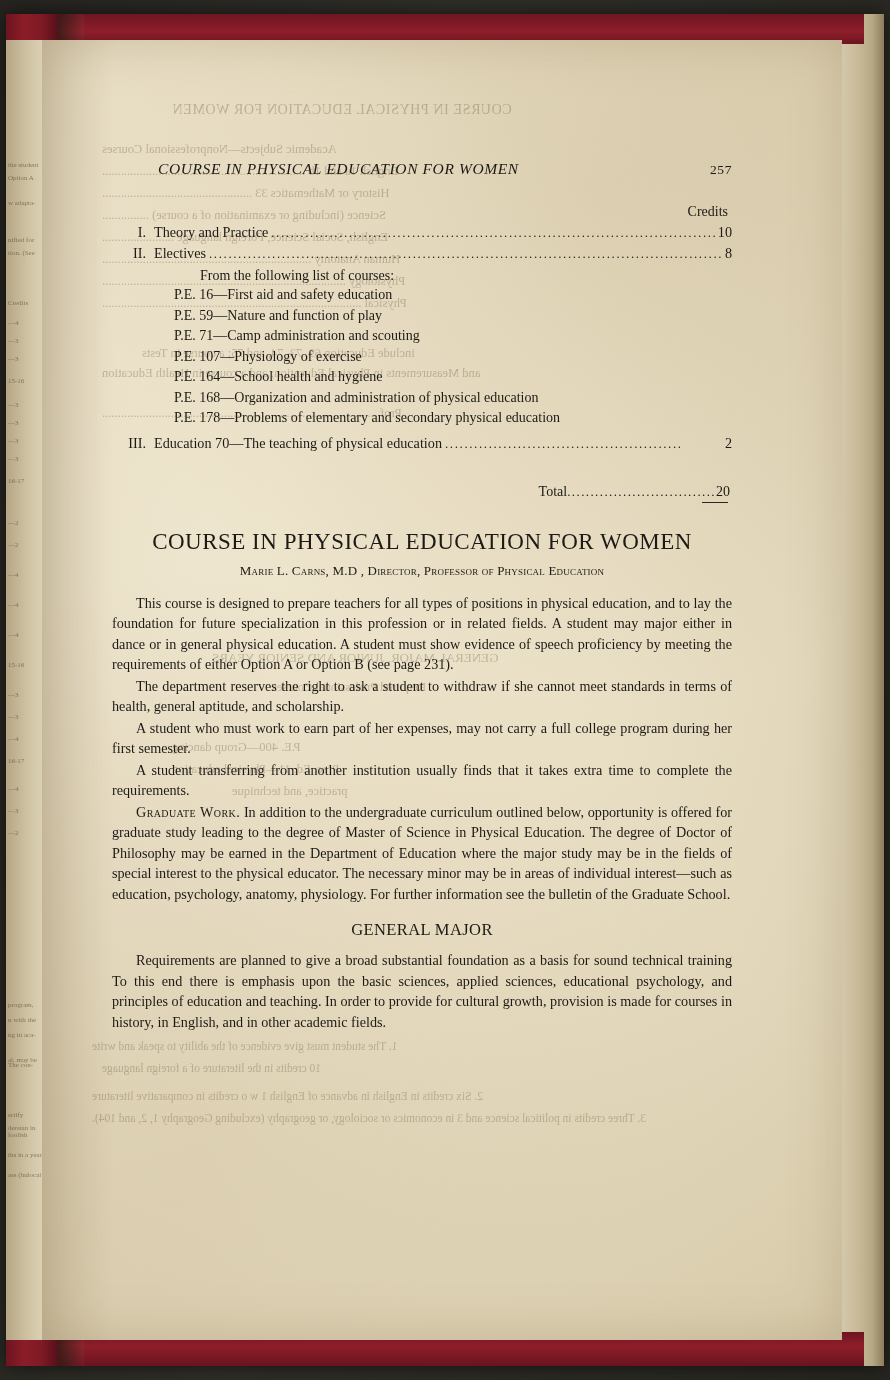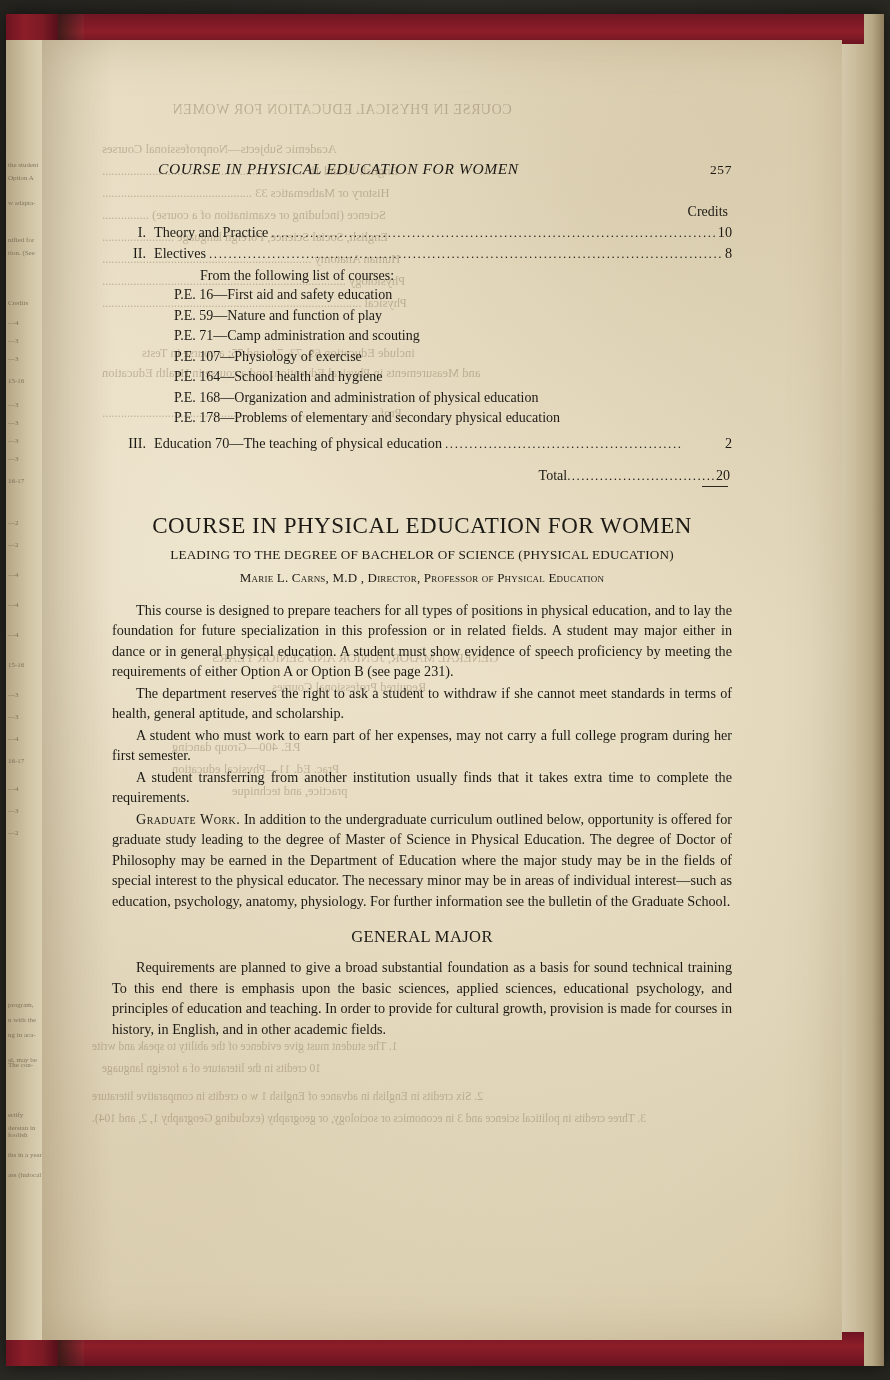--- a/index.html
+++ b/index.html
@@ -182,21 +182,21 @@
   }
   .course-list {
     margin: 0 0 2px 62px;
     font-size: 14px;
     line-height: 20.5px;
   }
   .total-row {
     display: flex;
     justify-content: flex-end;
     font-size: 14px;
-    margin-top: 14px;
+    margin-top: 30px;
     padding-right: 2px;
   }
   .total-row .dots {
     letter-spacing: 1.4px;
     font-size: 13px;
   }
   .rule-short {
     width: 26px;
     border-top: 1px solid #2b2620;
     margin: 2px 0 2px auto;
@@ -361,21 +361,20 @@
         </div>
 
         <div class="total-row">
           <span>Total</span>
           <span class="dots">................................</span>
           <span>20</span>
         </div>
         <div class="rule-short"></div>
 
         <h1 class="sec-title">COURSE IN PHYSICAL EDUCATION FOR WOMEN</h1>
-        <div class="sec-sub">LEADING TO THE DEGREE OF BACHELOR OF SCIENCE (PHYSICAL EDUCATION)</div>
         <div class="sec-person smallcaps-wrap">Marie L. Carns, M.D , Director, Professor of Physical Education</div>
 
         <p class="body">This course is designed to prepare teachers for all types of positions in physical education, and to lay the foundation for future specialization in this profession or in related fields. A student may major either in dance or in general physical education. A student must show evidence of speech proficiency by meeting the requirements of either Option A or Option B (see page 231).</p>
         <p class="body">The department reserves the right to ask a student to withdraw if she cannot meet standards in terms of health, general aptitude, and scholarship.</p>
         <p class="body">A student who must work to earn part of her expenses, may not carry a full college program during her first semester.</p>
         <p class="body tight">A student transferring from another institution usually finds that it takes extra time to complete the requirements.</p>
 
         <p class="body"><span class="gw-label">Graduate Work.</span> <span>In addition to the undergraduate curriculum outlined below, opportunity is offered for graduate study leading to the degree of Master of Science in Physical Education. The degree of Doctor of Philosophy may be earned in the Department of Education where the major study may be in the fields of special interest to the physical educator. The necessary minor may be in areas of individual interest—such as education, psychology, anatomy, physiology. For further information see the bulletin of the Graduate School.</span></p>
 
         <h2 class="gen-major">GENERAL MAJOR</h2>

